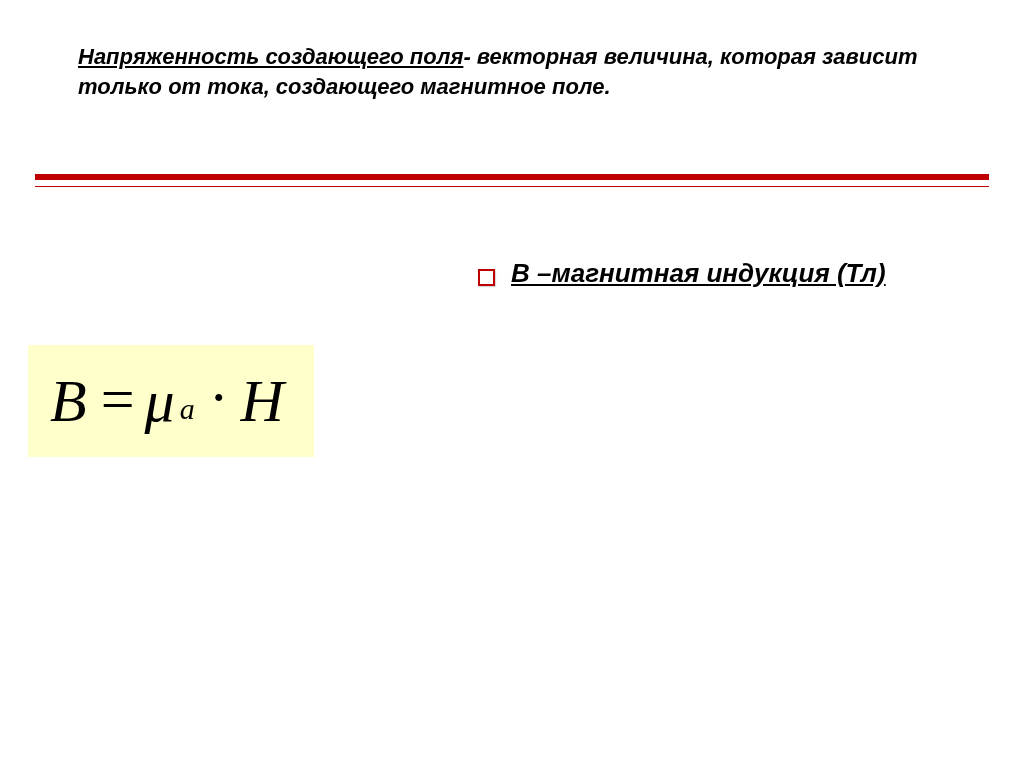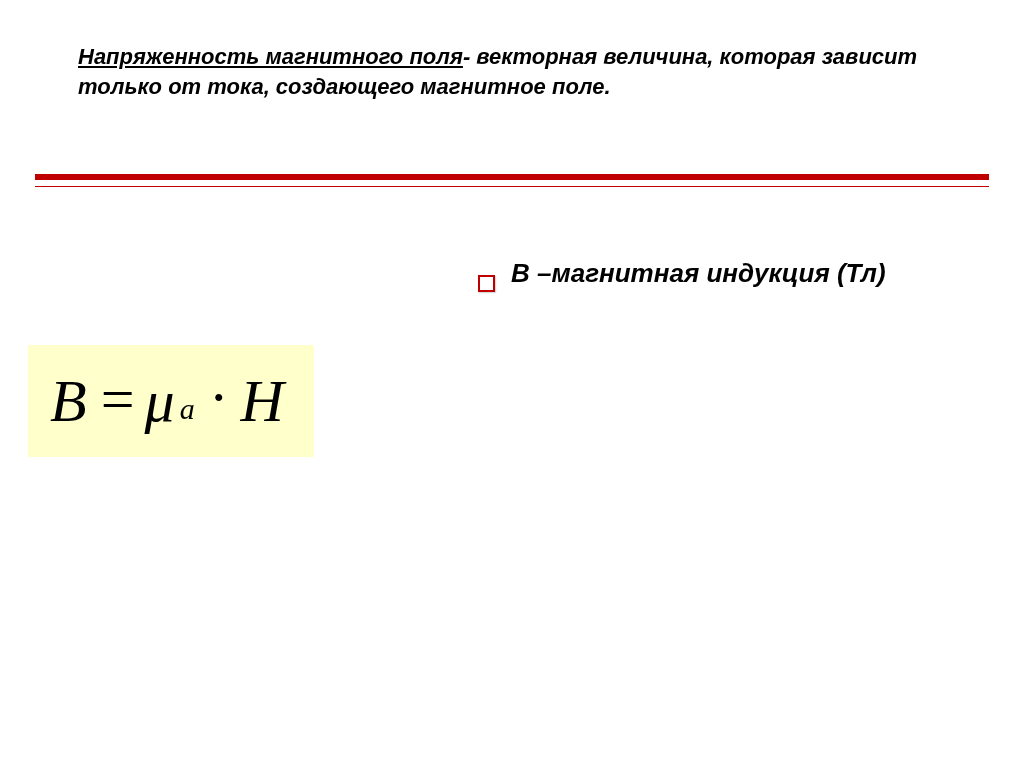--- a/index.html
+++ b/index.html
@@ -85,22 +85,23 @@
     top: -4px;
   }
   .bullets {
     position: absolute;
     top: 256px;
     left: 478px;
     width: 480px;
   }
   .bullet-item {
     display: flex;
-    align-items: flex-end;
+    align-items: center;
     margin-bottom: 18px;
+    text-decoration: underline;
   }
   .bullet-marker {
     flex: 0 0 auto;
     width: 17px;
     height: 17px;
     border: 2px solid #c00000;
     box-sizing: border-box;
     margin-top: 8px;
     margin-right: 16px;
     box-shadow: 1px 1px 1px rgba(0,0,0,0.15);
@@ -112,21 +113,21 @@
     line-height: 1.38;
     color: #000;
   }
 </style>
 </head>
 <body>
 
 <div class="slide">
 
   <div class="title-block">
-    <span class="title-underline">Напряженность магнитного поля</span><span>- векторная величина, которая зависит только от тока, создающего магнитное поле.</span>
+    <span class="title-underline">Напряженность создающего поля</span><span>- векторная величина, которая зависит только от тока, создающего магнитное поле.</span>
   </div>
 
   <div class="rule-thick"></div>
   <div class="rule-thin"></div>
 
   <div class="formula">
     <span>B</span>
     <span class="eq">=</span>
     <span class="mu">μ</span>
     <span class="sub">a</span>

